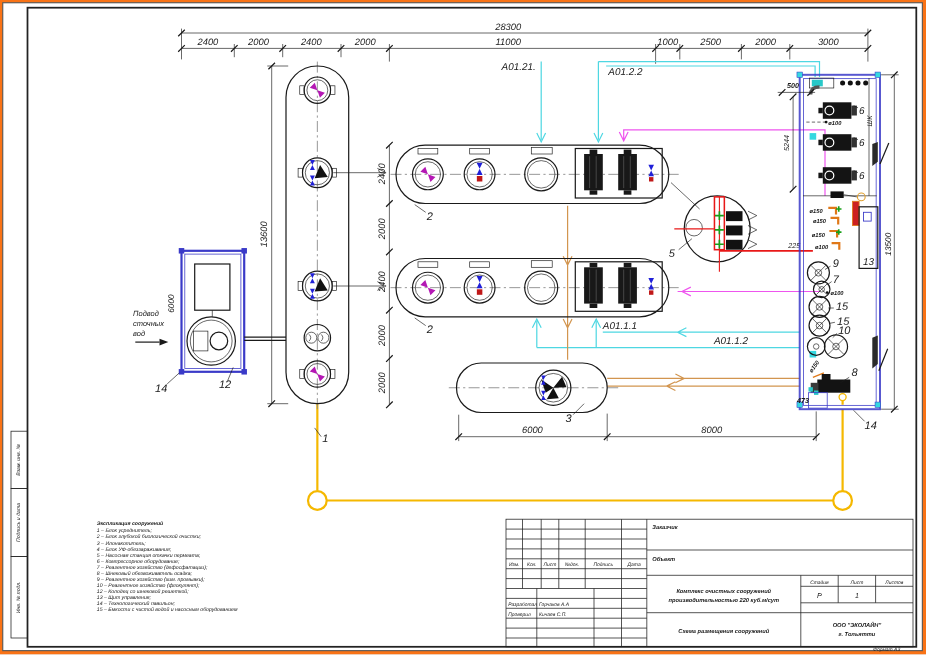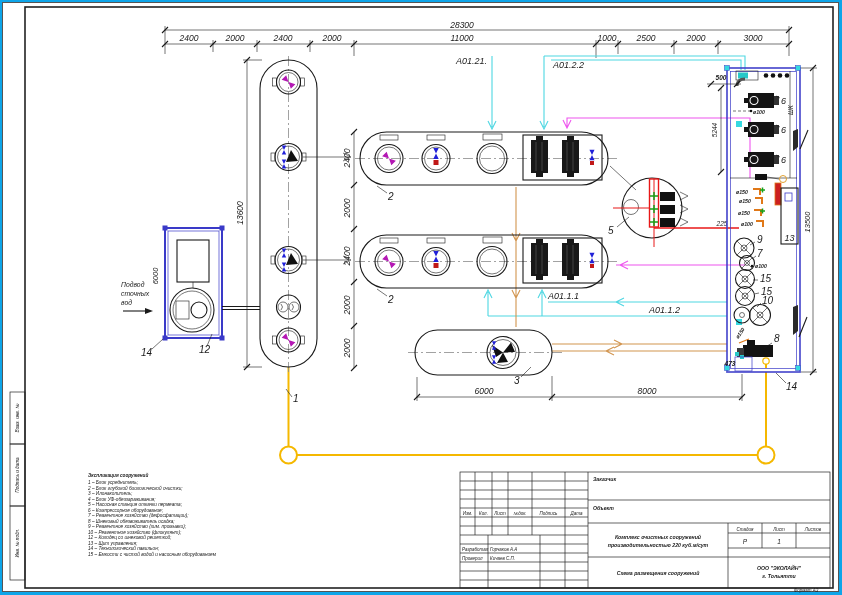--- a/index.html
+++ b/index.html
@@ -1,16 +1,16 @@
 <!DOCTYPE html>
 <html><head>
 <meta charset="utf-8">
 <style>
   html,body{margin:0;padding:0;background:#e8e8e8;}
-  #sheet{position:relative;width:842px;height:595px;background:#0ea5e9;margin:0 auto;
+  #sheet{position:relative;width:842px;height:595px;background:#f97316;margin:0 auto;
          font-family:"Liberation Sans",sans-serif;}
   svg{position:absolute;left:0;top:0;}
   svg text{font-family:"Liberation Sans",sans-serif;font-style:italic;fill:#1a1a1a;}
   .dim{font-size:8.5px;}
   .dimS{font-size:6.5px;}
   .dimT{font-size:7.5px;}
   .tag{font-size:10px;}
   .tagS{font-size:9px;}
   .flow{font-size:9px;}
   .pipe{font-size:5.2px;}

